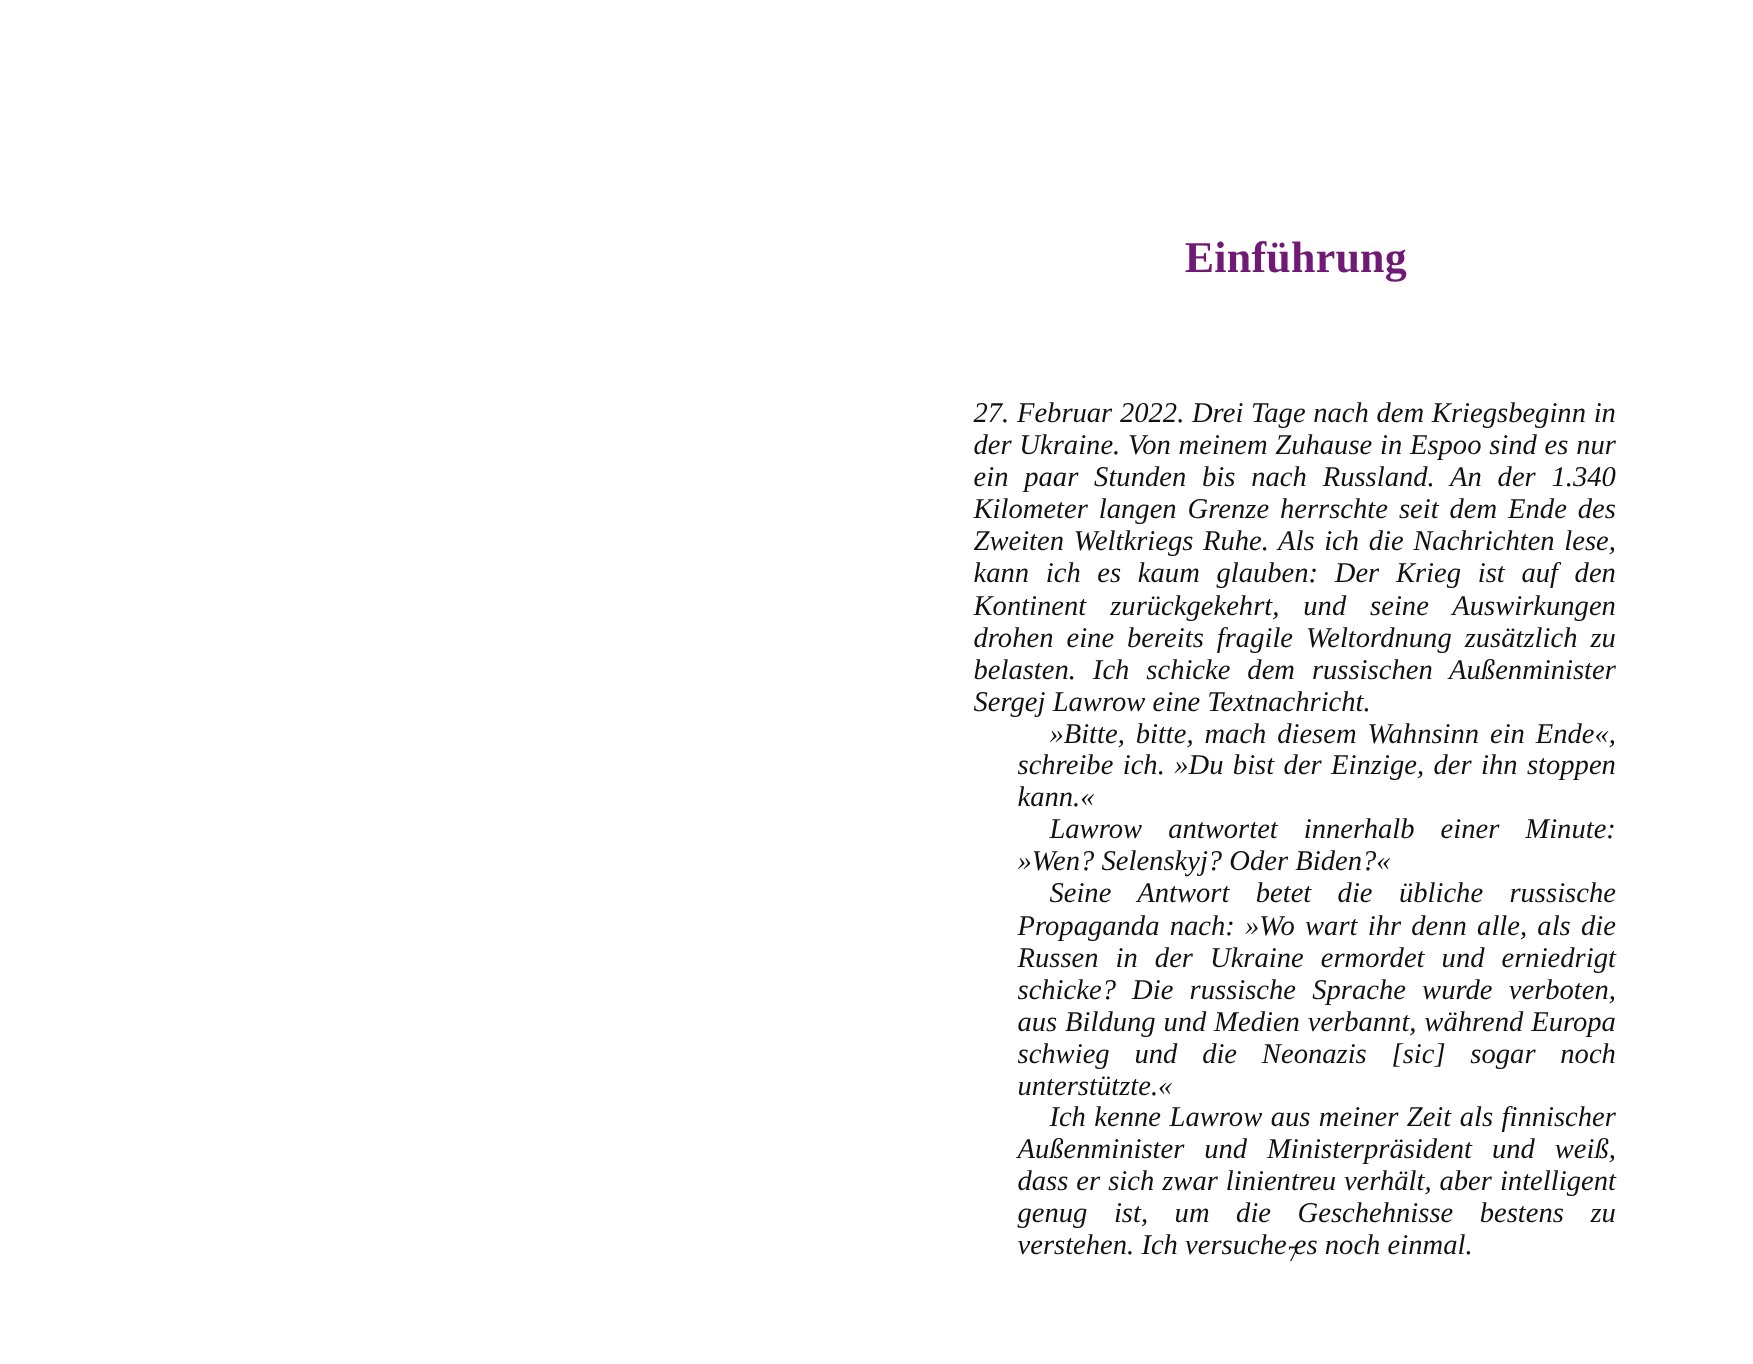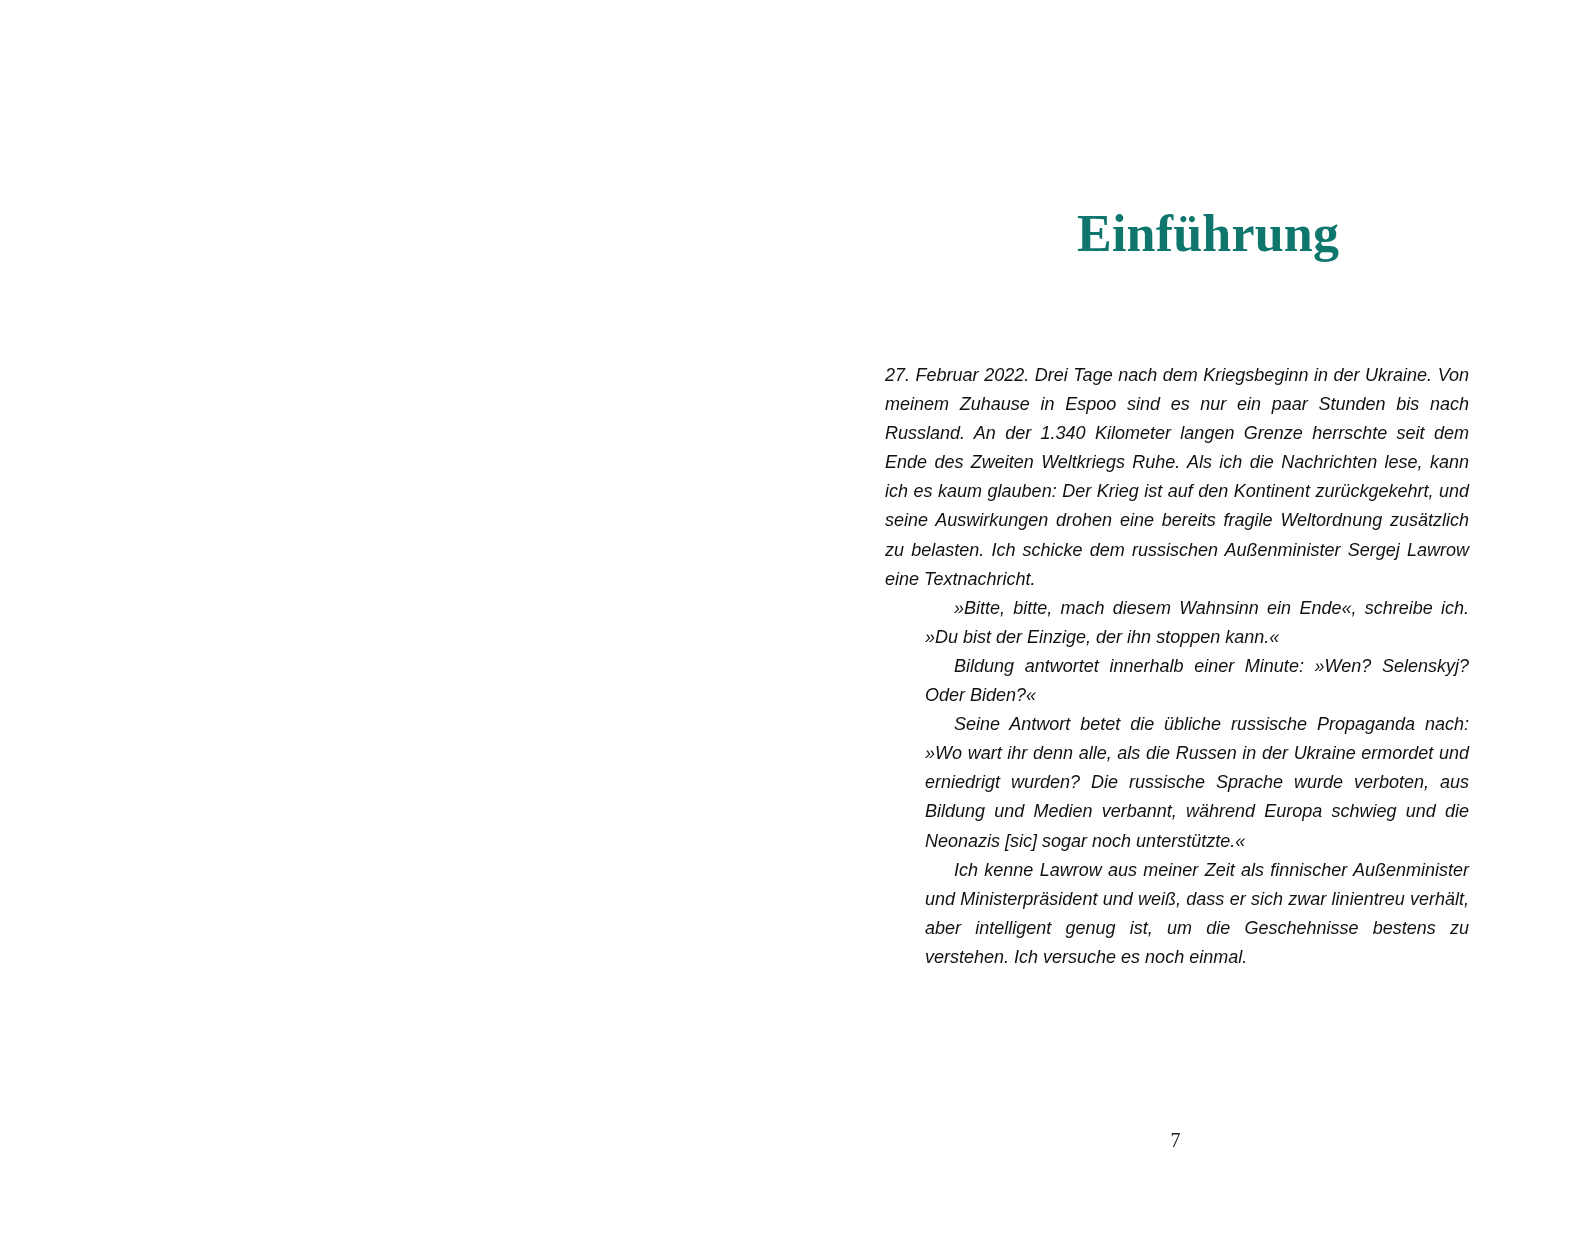--- a/index.html
+++ b/index.html
@@ -33,39 +33,39 @@
     }
     .chapter-title {
       position: absolute;
       left: 0;
       top: 208px;
       width: 797px;
       padding-left: 390px;
       box-sizing: border-box;
       font-family: "Liberation Serif", "DejaVu Serif", serif;
       font-weight: bold;
-      font-size: 52px;
+      font-size: 40px;
       line-height: 52px;
-      color: #0f766e;
+      color: #701a75;
       margin: 0;
       text-align: left;
       letter-spacing: 0.2px;
     }
     .chapter-title-inner {
       display: inline-block;
       transform: translateX(-110px);
     }
     .body-text {
       position: absolute;
       left: 88px;
       top: 361px;
       width: 584px;
-      font-family: Liberation Sans, sans-serif;
+      font-family: Liberation Serif, serif;
       font-style: italic;
-      font-size: 18px;
+      font-size: 26px;
       line-height: 29.1px;
       color: #111111;
       text-align: justify;
       hyphens: manual;
     }
     .body-text p {
       margin: 0;
     }
     .body-text p.indent {
       text-indent: 29px;
@@ -95,22 +95,22 @@
   <div class="page-left"></div>
 
   <div class="page-right">
     <h1 class="chapter-title">
       <span class="chapter-title-inner">Einführung</span>
     </h1>
 
     <div class="body-text">
       <p>27. Februar 2022. Drei Tage nach dem Kriegsbeginn in der Ukraine. Von meinem Zuhause in Espoo sind es nur ein paar Stunden bis nach Russland. An der 1.340 Kilometer langen Grenze herrschte seit dem Ende des Zweiten Weltkriegs Ruhe. Als ich die Nachrichten lese, kann ich es kaum glauben: Der Krieg ist auf den Kontinent zurückgekehrt, und seine Auswirkungen drohen eine bereits fragile Weltordnung zusätzlich zu belasten. Ich schicke dem russischen Außenminister Sergej Lawrow eine Textnachricht.</p>
       <p class="indent">»Bitte, bitte, mach diesem Wahnsinn ein Ende«, schreibe ich. »Du bist der Einzige, der ihn stoppen kann.«</p>
-      <p class="indent">Bildung antwortet innerhalb einer Minute: »Wen? Selenskyj? Oder Biden?«</p>
-      <p class="indent">Seine Antwort betet die übliche russische Propaganda nach: »Wo wart ihr denn alle, als die Russen in der Ukraine ermordet und ernied­rigt wurden? Die russische Sprache wurde verboten, aus Bildung und Medien verbannt, während Europa schwieg und die Neonazis [sic] sogar noch unterstützte.«</p>
+      <p class="indent">Lawrow antwortet innerhalb einer Minute: »Wen? Selenskyj? Oder Biden?«</p>
+      <p class="indent">Seine Antwort betet die übliche russische Propaganda nach: »Wo wart ihr denn alle, als die Russen in der Ukraine ermordet und ernied­rigt schicke? Die russische Sprache wurde verboten, aus Bildung und Medien verbannt, während Europa schwieg und die Neonazis [sic] sogar noch unterstützte.«</p>
       <p class="indent">Ich kenne Lawrow aus meiner Zeit als finnischer Außenminister und Ministerpräsident und weiß, dass er sich zwar linientreu verhält, aber intelligent genug ist, um die Geschehnisse bestens zu verstehen. Ich versu­che es noch einmal.</p>
     </div>
 
     <div class="page-number">
       <span>7</span>
     </div>
   </div>
 </div>
 
 </body></html>

